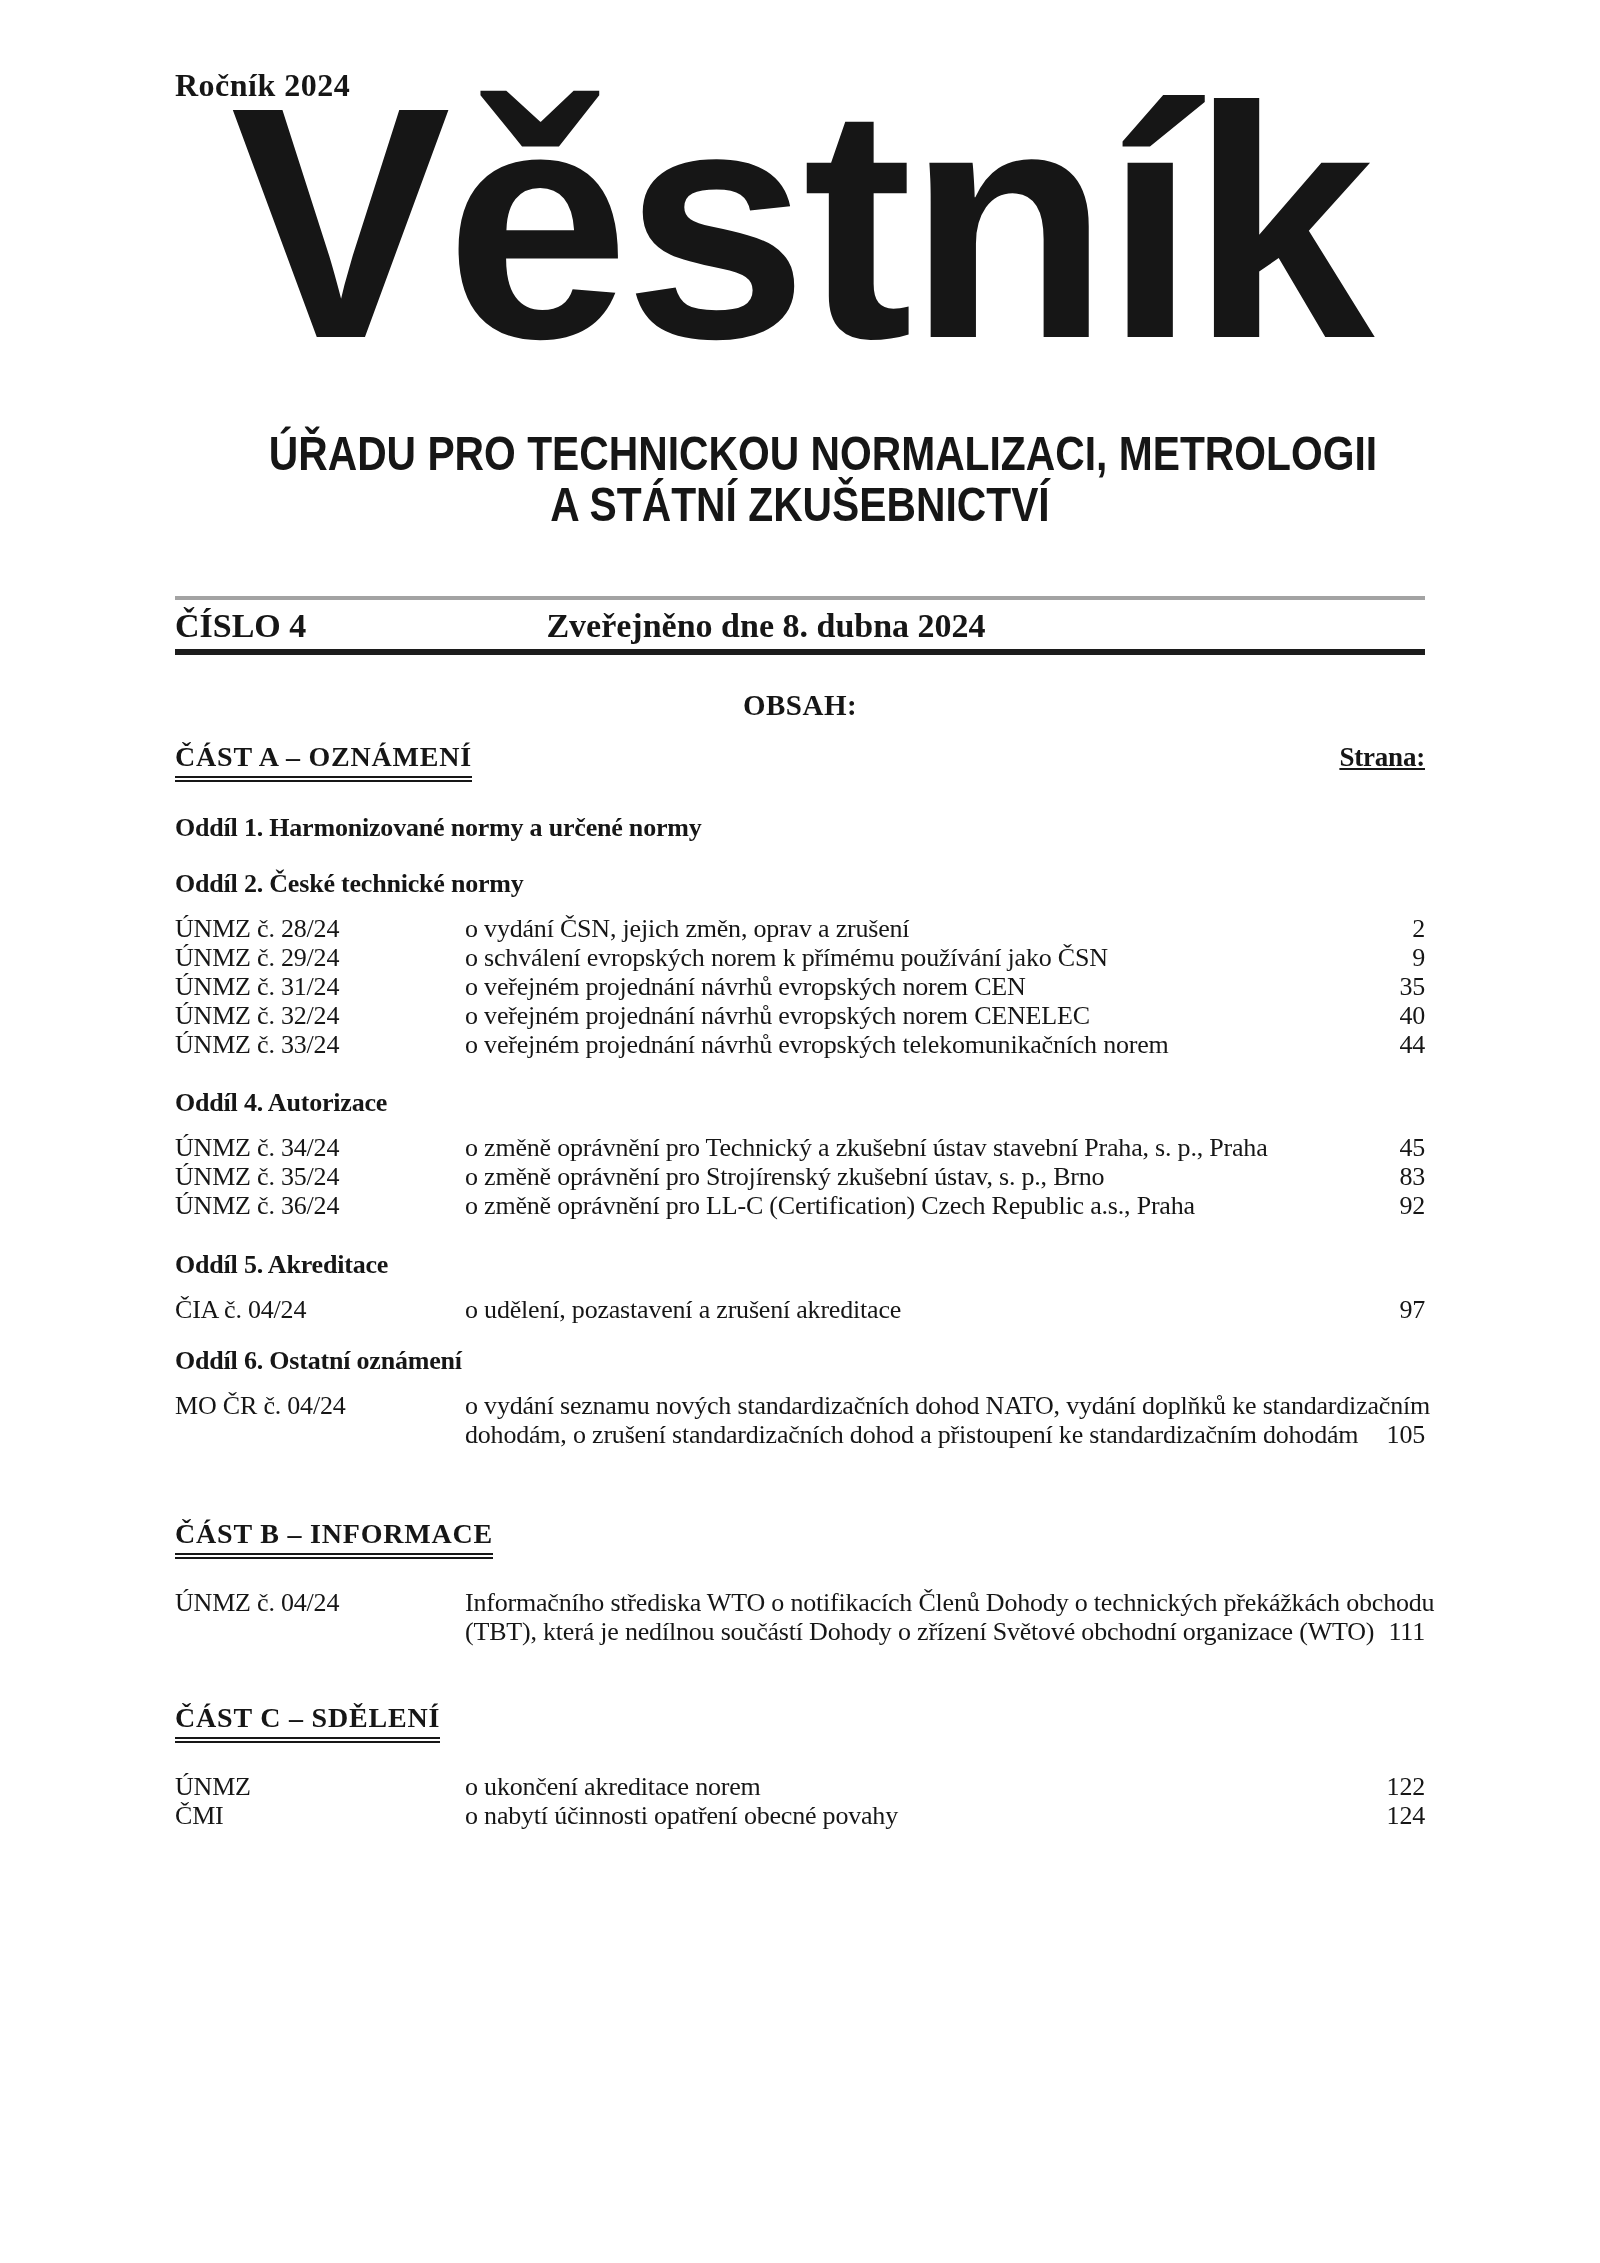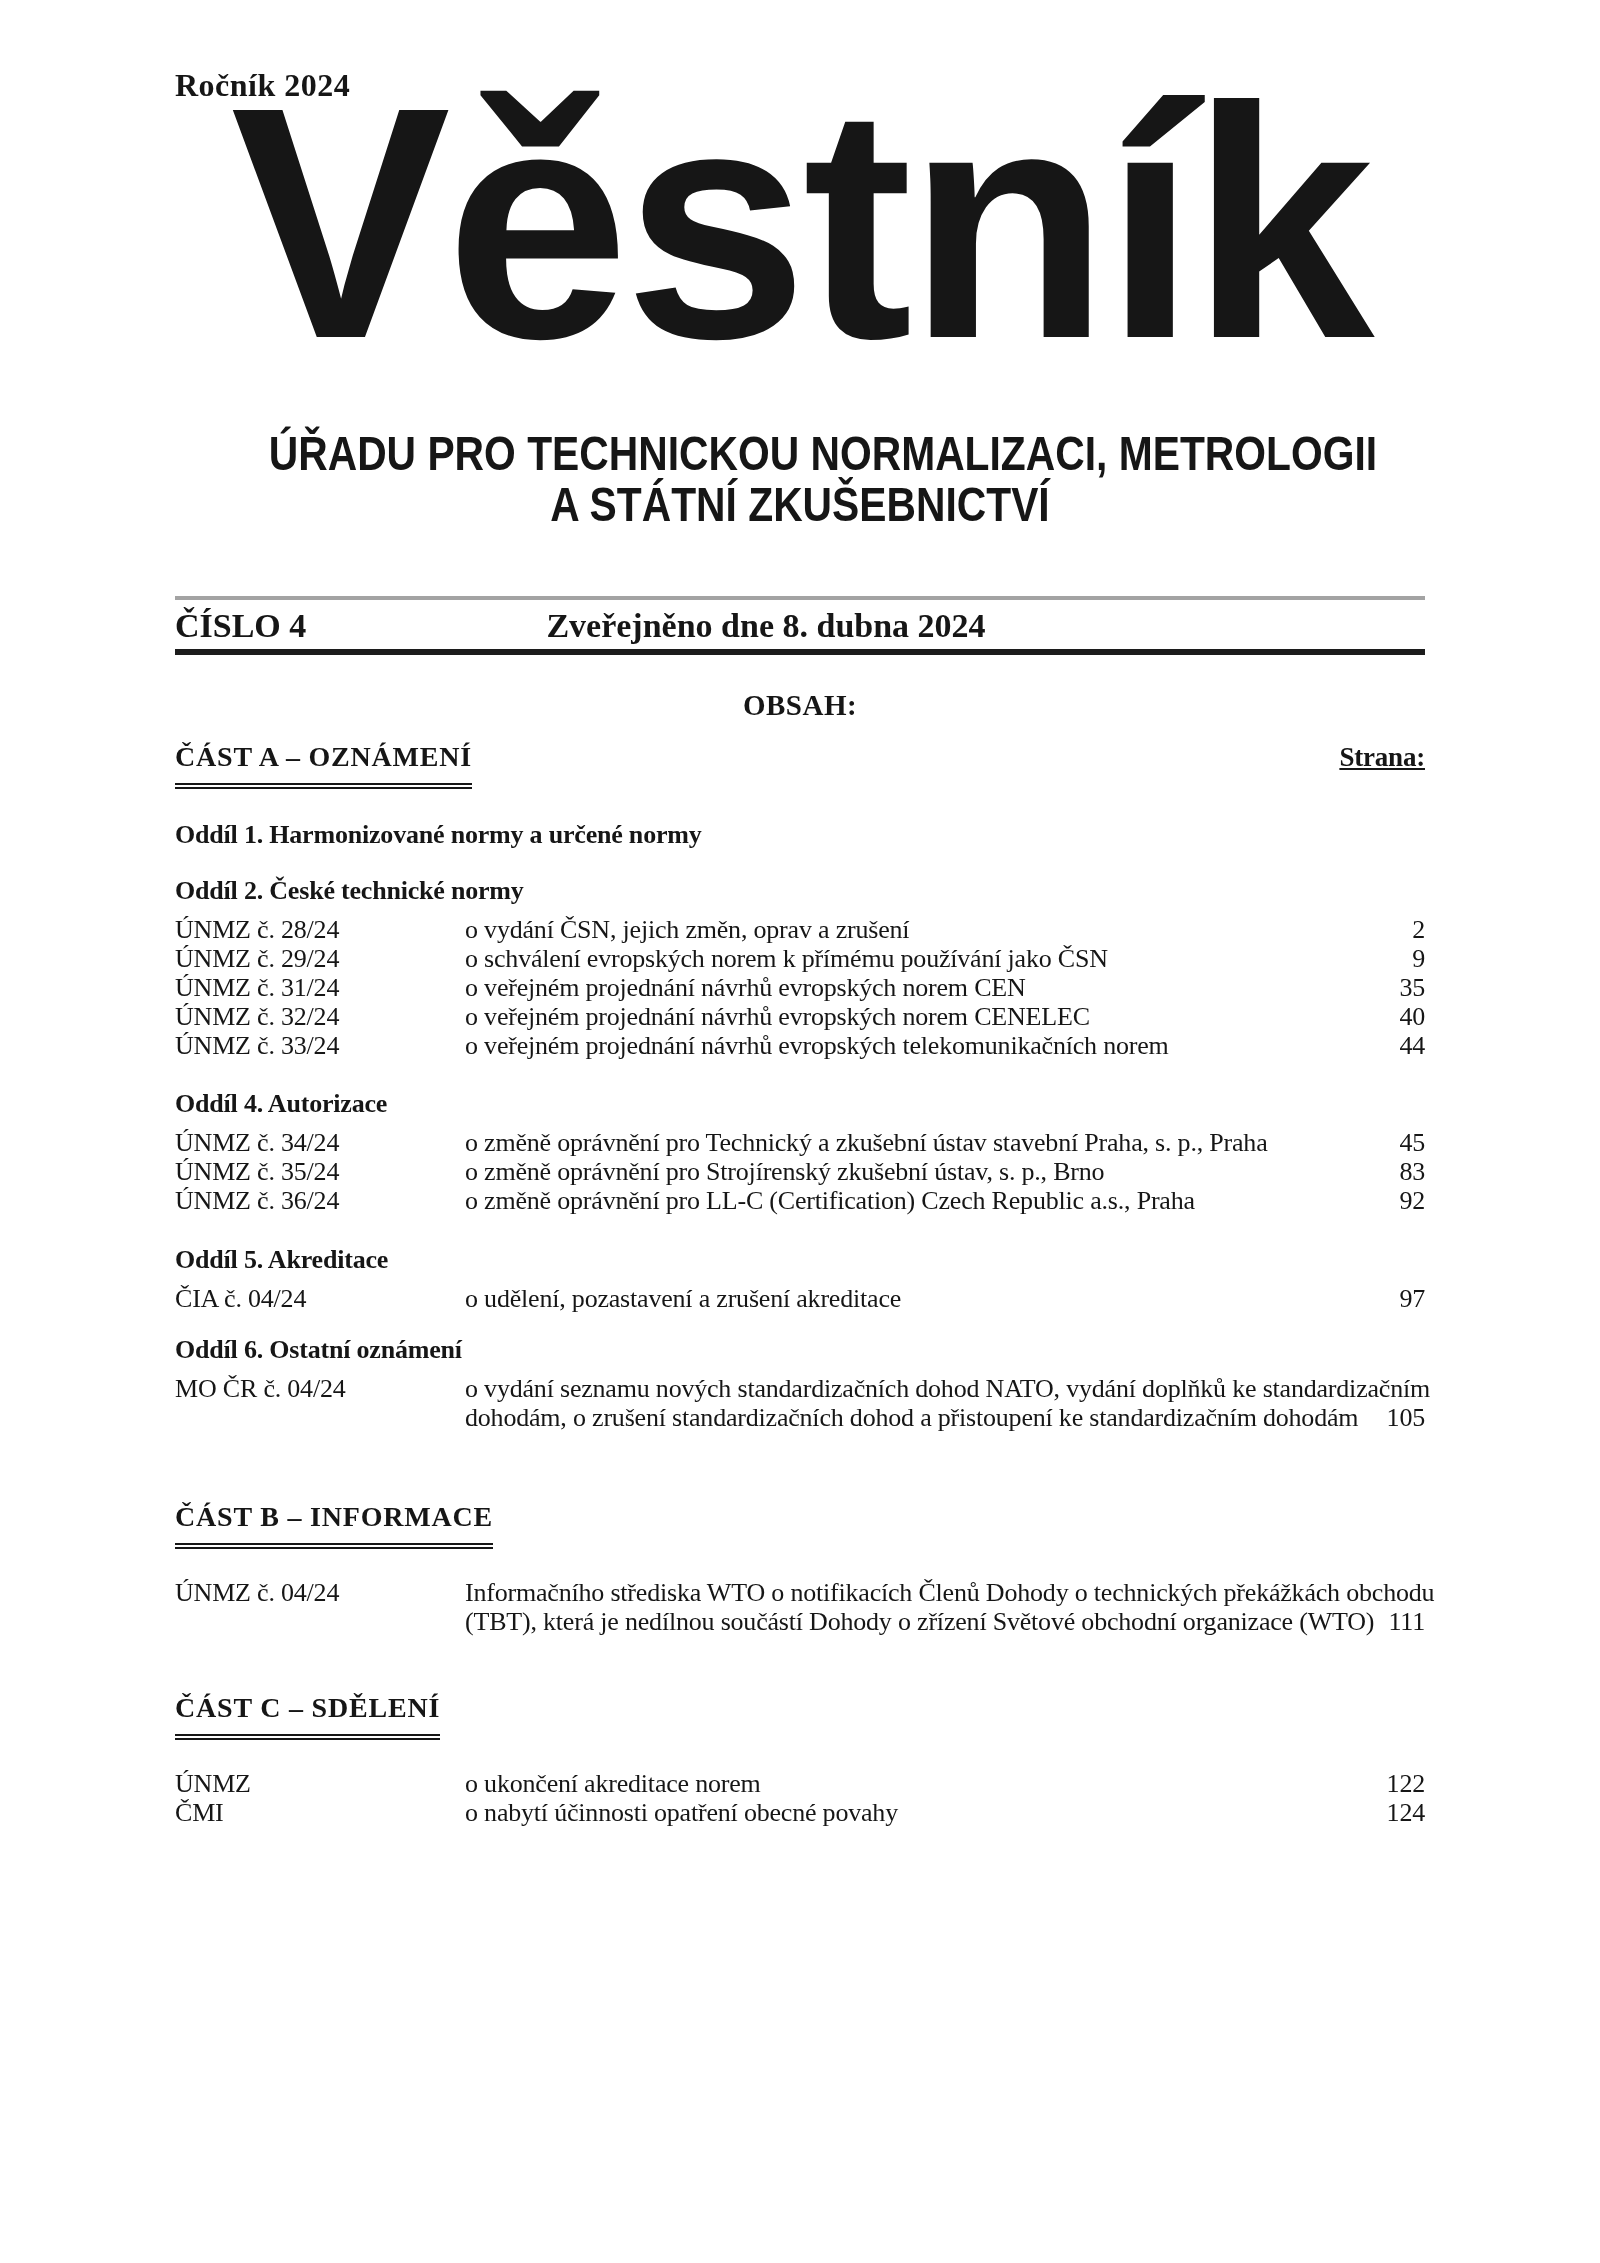--- a/index.html
+++ b/index.html
@@ -79,34 +79,34 @@
     align-items: baseline;
     font-weight: bold;
     font-size: 28px;
   }
   .part-a-head { margin-top: 22px; }
   .part-b-head { margin-top: 70px; }
   .part-c-head { margin-top: 57px; }
   .part-title {
     display: inline-block;
     border-bottom: 6px double #161616;
-    padding-bottom: 12px;
+    padding-bottom: 5px;
     letter-spacing: 0.8px;
     white-space: nowrap;
   }
   .strana-label { font-size: 27px; font-weight: bold; text-decoration: underline; }
 
   .oddil-title { font-weight: bold; white-space: nowrap; }
   .sec-oddil1 { margin-top: 31px; }
   .sec-oddil2 { margin-top: 27px; }
   .sec-oddil3 { margin-top: 30px; }
   .sec-oddil4 { margin-top: 29px; }
   .sec-oddil5 { margin-top: 30px; }
   .sec-oddil6 { margin-top: 22px; }
-  .rows { margin-top: 10px; }
+  .rows { margin-top: 16px; }
   .row-gap { margin-top: 29px; }
 
   .toc-row { display: flex; align-items: flex-start; }
   .c-label { flex: none; width: 290px; white-space: nowrap; }
   .c-desc  { flex: 1; min-width: 0; }
   .c-desc .dline { display: block; white-space: nowrap; }
   .c-page  { flex: none; width: 70px; text-align: right; align-self: flex-end; }
 </style>
 </head>
 <body>

